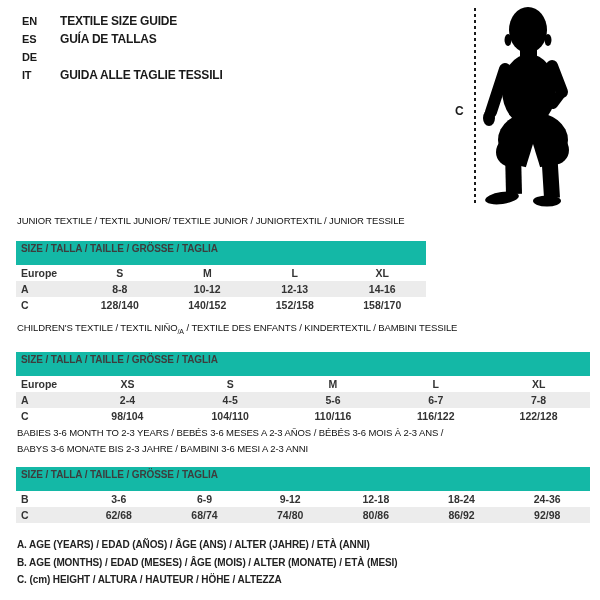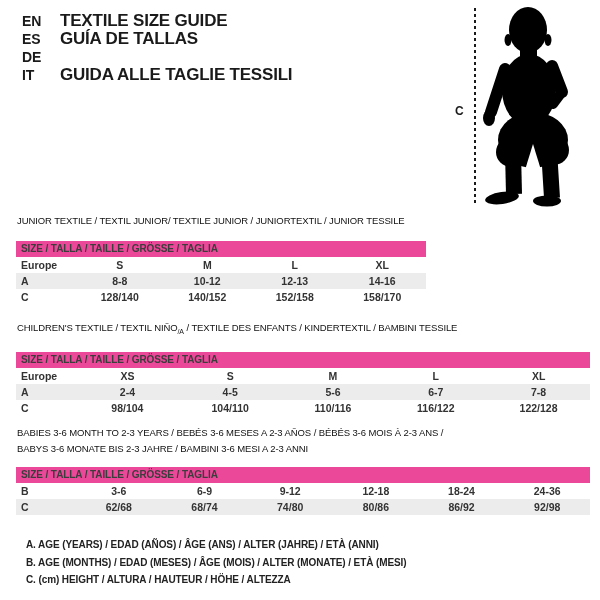--- a/index.html
+++ b/index.html
@@ -3,47 +3,47 @@
 <meta charset="utf-8">
 <style>
   html,body { margin:0; padding:0; background:#fff; }
   #screen {
     position:relative; width:600px; height:600px; background:#ffffff;
     font-family:"Liberation Sans", sans-serif; overflow:hidden; color:#1a1a1a;
   }
   
   .lang-block { position:absolute; left:22px; top:12px; }
   .lang-row { display:flex; height:18px; line-height:18px; }
-  .lang-code { width:38px; font-weight:bold; font-size:14px; letter-spacing:-0.2px; }
-  .lang-label { font-weight:bold; font-size:17px; letter-spacing:-0.2px; white-space:nowrap; }
+  .lang-code { width:38px; font-weight:bold; font-size:11px; letter-spacing:-0.2px; }
+  .lang-label { font-weight:bold; font-size:12px; letter-spacing:-0.2px; white-space:nowrap; }
   
   .dash-line {
     position:absolute; left:474px; top:8px; width:2px; height:196px;
     background:repeating-linear-gradient(to bottom,#1a1a1a 0 3px,transparent 3px 6px);
   }
   .height-letter { position:absolute; left:455px; top:104px; font-weight:bold; font-size:12px; }
   .baby-svg { position:absolute; left:478px; top:2px; }
   
   .sec-title {
     position:absolute; left:17px; font-weight:normal; font-size:9.5px;
     letter-spacing:-0.1px; white-space:nowrap; color:#111;
   }
   .sec-title .subscr { font-size:7px; vertical-align:sub; }
   
   .size-table { position:absolute; left:16px; font-weight:bold; font-size:10.5px; color:#333; }
   .t-header {
-    height:16px; line-height:16px; background:#ec4899; color:#3d3d3d;
+    height:24px; line-height:16px; background:#14b8a6; color:#3d3d3d;
     padding-left:5px; font-size:10px; letter-spacing:-0.1px;
   }
   .t-row { display:flex; height:16px; line-height:16px; }
   .t-row.shaded { background:#ececec; }
   .t-label { width:60px; padding-left:5px; box-sizing:border-box; }
   .t-cell { flex:1; text-align:center; }
   
-  .footnotes { position:absolute; left:17px; top:536px;margin-left:9px; }
+  .footnotes { position:absolute; left:17px; top:536px; }
   .footnote { font-weight:bold; font-size:10px; line-height:17.5px; letter-spacing:-0.1px; white-space:nowrap; color:#222; }
 </style>
 </head>
 <body>
 
 <div id="screen">
 
   <div class="lang-block">
     <div class="lang-row">
       <span class="lang-code">EN</span>

